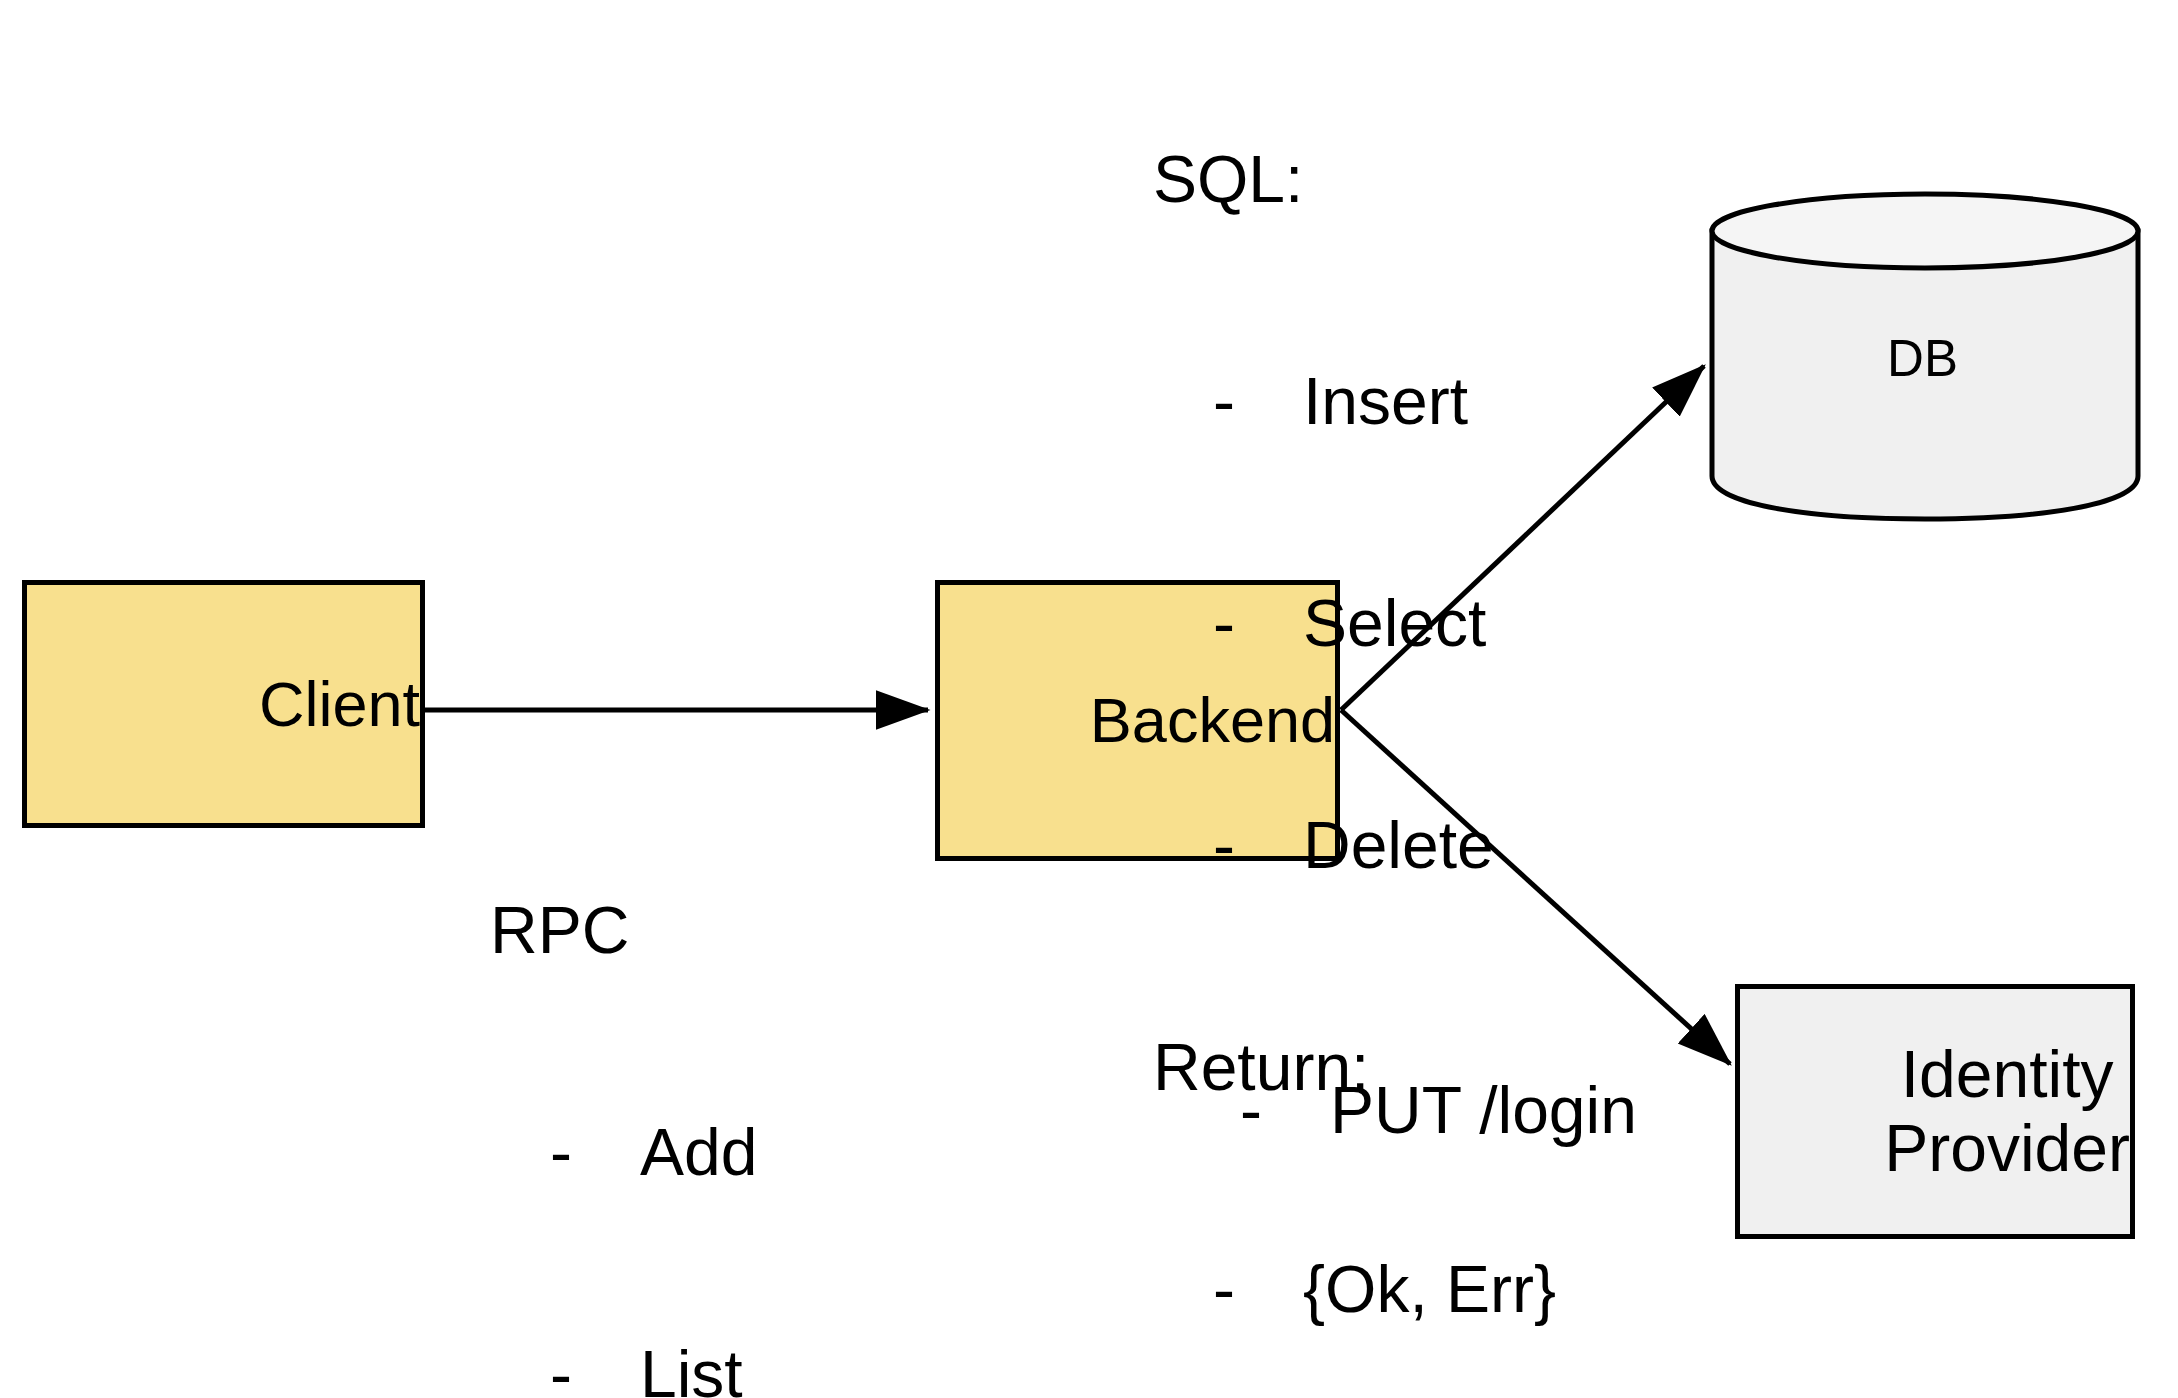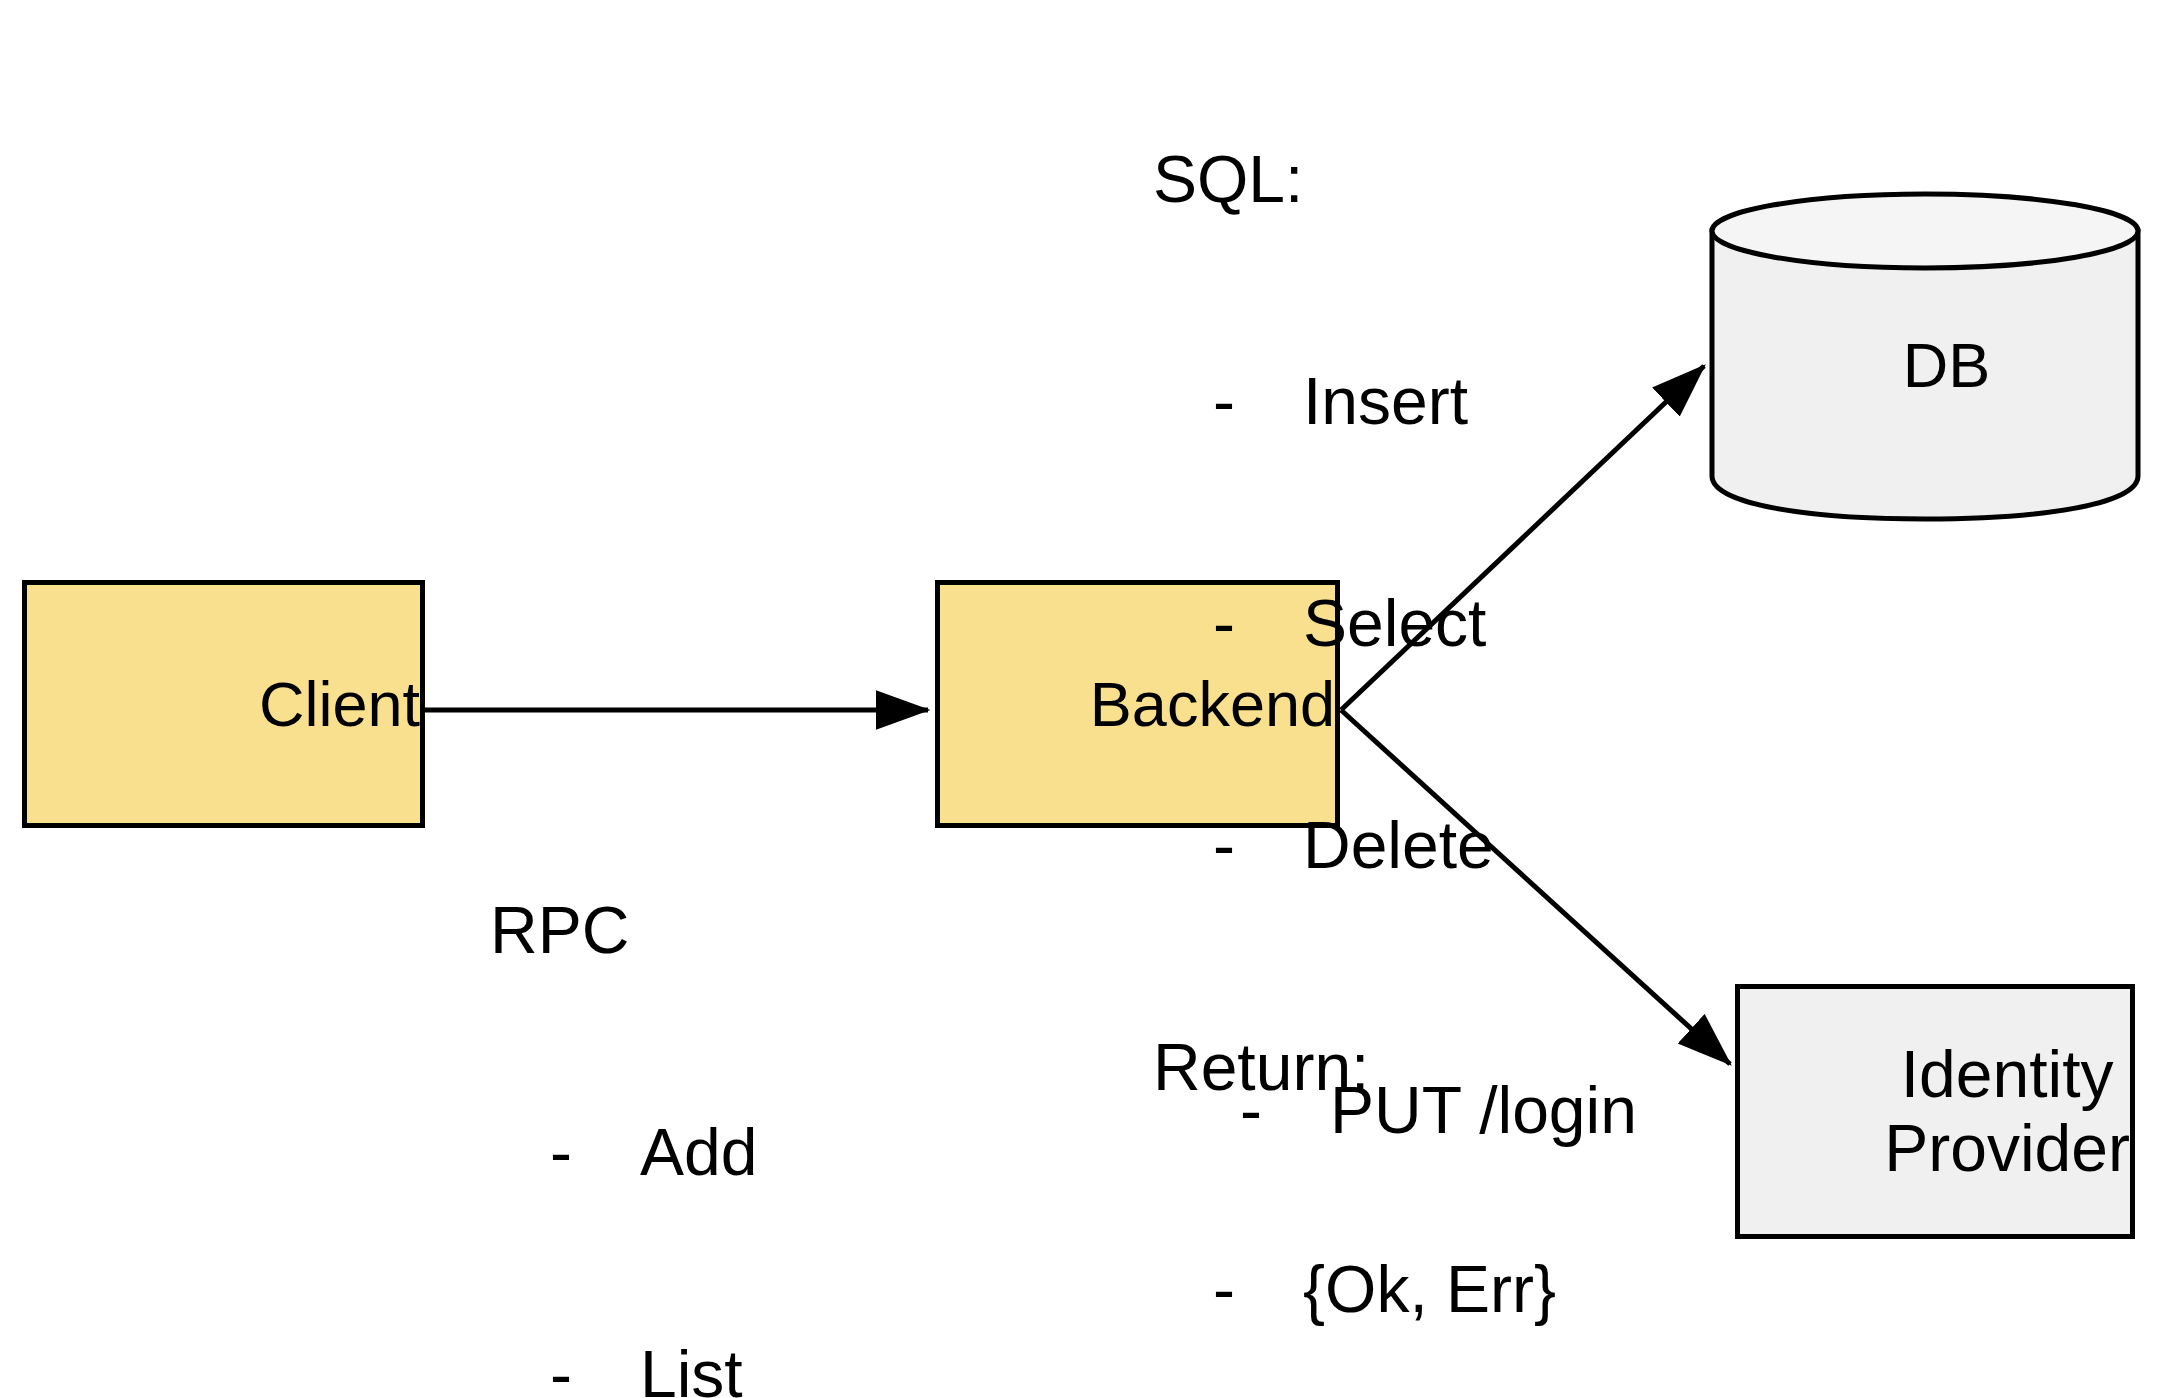--- a/index.html
+++ b/index.html
@@ -30,21 +30,21 @@
     left: 22px;
     top: 580px;
     width: 403px;
     height: 248px;
     font-size: 63px;
   }
   #backend-node {
     left: 935px;
     top: 580px;
     width: 405px;
-    height: 248px;
+    height: 281px;
     font-size: 63px;
   }
   #idp-node {
     left: 1735px;
     top: 940px;
     width: 400px;
     height: 255px;
     font-size: 66px;
     margin-top: 44px;
   }
@@ -55,23 +55,22 @@
     width: 450px;
     height: 340px;
   }
   #db-node svg { display: block; }
   #db-label {
     position: absolute;
     left: 1710px;
     top: 330px;
     width: 425px;
     text-align: center;
-    font-size: 63px;
+    font-size: 51px;
     line-height: 1.12;
-    padding-left: 24px;
   }
   .edge-layer {
     position: absolute;
     left: 0;
     top: 0;
     width: 2178px;
     height: 1398px;
     pointer-events: none;
   }
   .annot {

